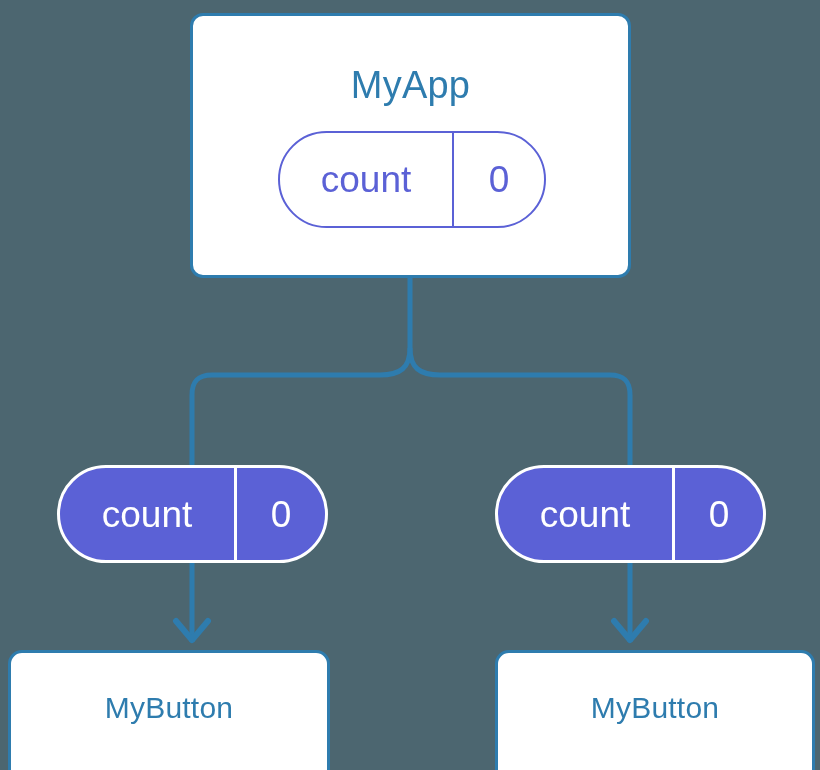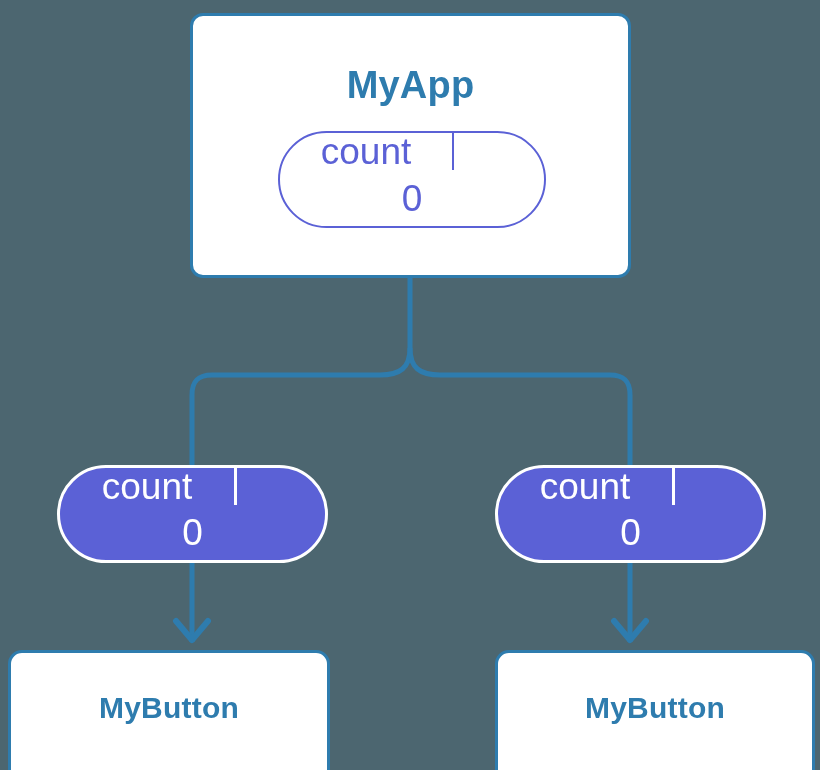--- a/index.html
+++ b/index.html
@@ -40,21 +40,21 @@
     border-radius: 13px;
     z-index: 2;
   }
   .comp-title {
     position: absolute;
     left: 0;
     right: 0;
     text-align: center;
     color: #2e7cae;
     font-size: 38px;
-    font-weight: 700;
+    font-weight: 400;
     letter-spacing: 0.2px;
     white-space: nowrap;
   }
 
   #app-box {
     left: 190px;
     top: 13px;
     width: 441px;
     height: 265px;
   }
@@ -83,21 +83,20 @@
 
   
   .pill {
     position: absolute;
     box-sizing: border-box;
     display: flex;
     align-items: stretch;
     border-radius: 999px;
     overflow: hidden;
     z-index: 3;
-    flex-direction: column;
   }
   .pill .pill-key,
   .pill .pill-val {
     display: flex;
     align-items: center;
     justify-content: center;
     font-size: 37px;
     font-weight: 400;
     line-height: 1;
     white-space: nowrap;

